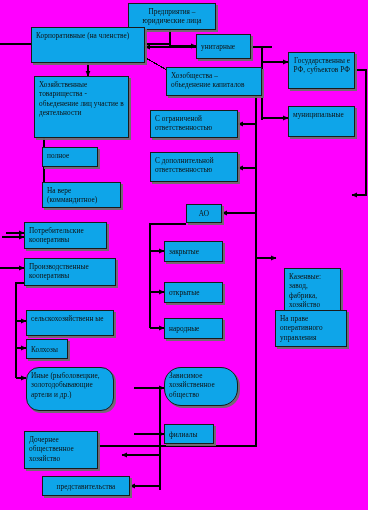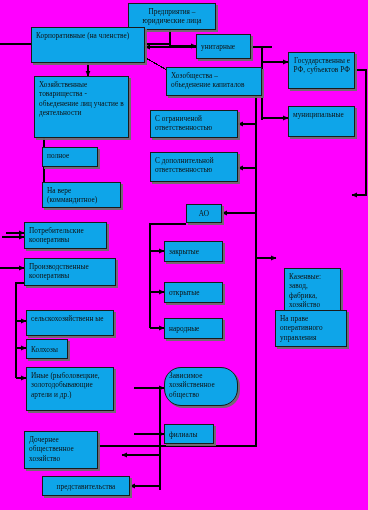--- a/index.html
+++ b/index.html
@@ -162,21 +162,21 @@
   <div class="node vcenter" style="left:164px; top:318px; width:59px; height:21px;">народные</div>
 
   <div class="node" style="left:24px; top:222px; width:83px; height:27px;">Потребительские кооперативы</div>
 
   <div class="node" style="left:24px; top:258px; width:92px; height:28px;">Производственные кооперативы</div>
 
   <div class="node" style="left:26px; top:310px; width:88px; height:26px;">сельскохозяйственн ые</div>
 
   <div class="node vcenter" style="left:26px; top:339px; width:42px; height:20px;">Колхозы</div>
 
-  <div class="node" style="left:26px; top:367px; width:88px; height:44px;">Иные (рыболовецкие, золотодобывающие артели и др.)</div>
+  <div class="node" style="left:26px; top:367px; width:88px; height:44px;border-radius:13px;">Иные (рыболовецкие, золотодобывающие артели и др.)</div>
 
   <div class="node" style="left:164px; top:367px; width:74px; height:39px;border-radius:17px;">Зависимое хозяйственное общество</div>
 
   <div class="node" style="left:24px; top:431px; width:74px; height:38px;">Дочернее общественное хозяйство</div>
 
   <div class="node vcenter" style="left:164px; top:424px; width:50px; height:20px;">филиалы</div>
 
   <div class="node vcenter center" style="left:42px; top:476px; width:88px; height:20px;">представительства</div>
 
 </div>

